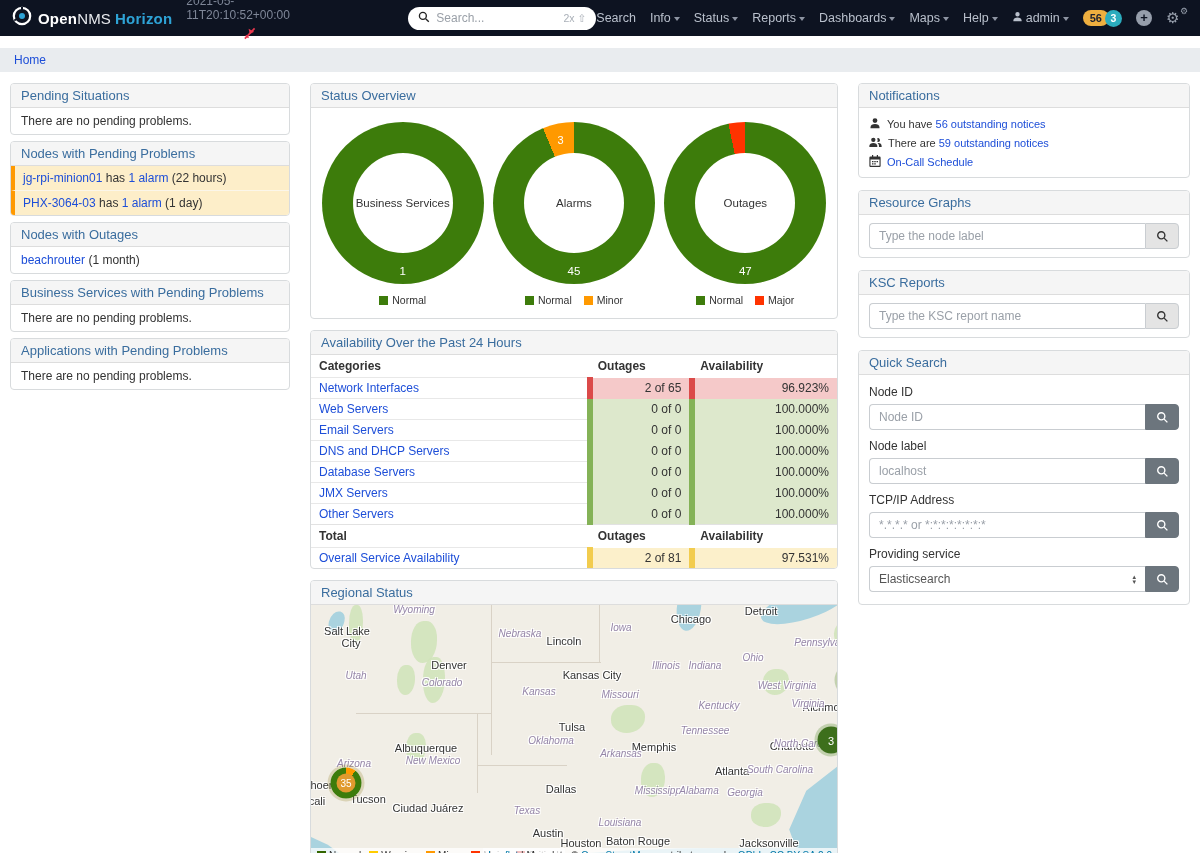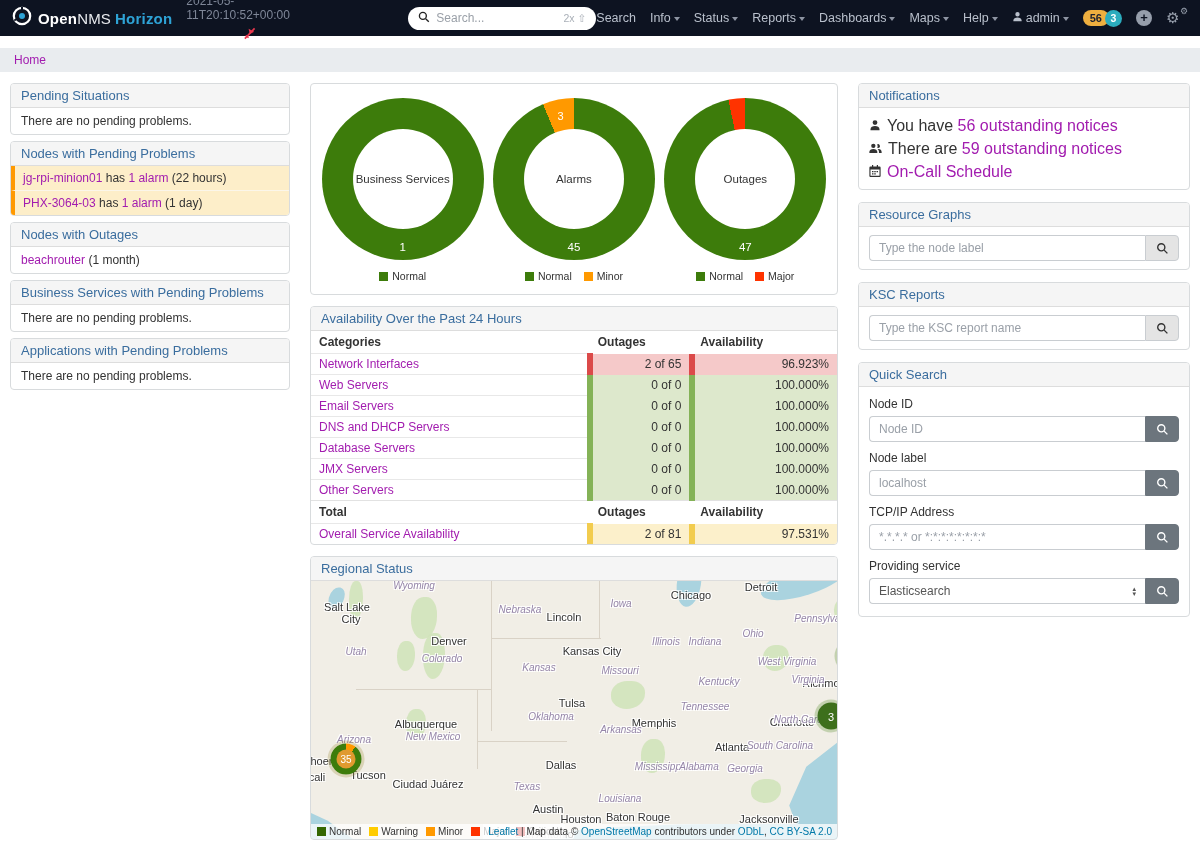--- a/index.html
+++ b/index.html
@@ -32,21 +32,21 @@
   .plus-ico { width:16px; height:16px; border-radius:50%; background:#969eab; color:#0d1321;
     display:inline-flex; align-items:center; justify-content:center; font-weight:bold; font-size:13px; cursor:pointer; }
   .plus-ico::before { content:"+"; margin-top:-1px; }
   .gears { position:relative; color:#969eab; font-size:15px; cursor:pointer; width:22px; }
   .gears::before { content:"⚙"; }
   .gears::after { content:"⚙"; position:absolute; font-size:9px; top:-3px; right:0; }
 
   
   .breadcrumb { margin-top:12px; height:24px; background:#e9ecef; display:flex; align-items:center;
     padding:0 14px; font-size:12px; }
-  a, .lnk { color:#a21caf; text-decoration:none; cursor:pointer; }
+  a, .lnk { color:#1d4ed8; text-decoration:none; cursor:pointer; }
 
   
   .content { display:flex; gap:20px; padding:11px 10px 0 10px; align-items:flex-start; }
   .col-left  { width:280px; flex:none; }
   .col-main  { flex:1; min-width:0; }
   .col-right { width:332px; flex:none; }
 
   .card { border:1px solid #d8dbdd; border-radius:4px; background:#fff; overflow:hidden; }
   .col-left  .card { margin-bottom:6px; }
   .col-main  .card { margin-bottom:11px; }
@@ -107,21 +107,21 @@
   .marker.mixed .inner { width:19px; height:19px; border-radius:50%; background:#e09a2f;
     display:flex; align-items:center; justify-content:center; font-size:10px; }
   .map-legend { position:absolute; left:0; bottom:0; background:rgba(255,255,255,.75);
     padding:2px 6px; display:flex; gap:8px; font-size:10px; align-items:center; z-index:5; }
   .map-legend .li { display:flex; gap:3px; align-items:center; }
   .map-attr { position:absolute; right:0; bottom:0; background:rgba(255,255,255,.75);
     padding:2px 5px; font-size:10px; color:#333; z-index:5; }
   .map-attr .lnk { color:#0078a8; }
 
   
-  .notif-line { display:flex; align-items:center; gap:6px; padding:2.5px 0; font-size:16px; color:#333; }
+  .notif-line { display:flex; align-items:center; gap:6px; padding:2.5px 0; font-size:11px; color:#333; }
   .notif-line svg { flex:none; }
   .input-group { display:flex; }
   .input-group input, .sel { flex:1; height:26px; border:1px solid #c9cdd1; border-right:none;
     border-radius:4px 0 0 4px; padding:0 9px; font-size:12px; color:#555; min-width:0; background:#fff;
     font-family:"Liberation Sans", sans-serif; outline:none; }
   .input-group input::placeholder { color:#9aa0a8; }
   .sel { display:flex; align-items:center; justify-content:space-between; cursor:pointer; }
   .updn { display:flex; flex-direction:column; line-height:5px; font-size:7px; color:#555; }
   .btn-search { width:34px; height:26px; border:1px solid #c9cdd1; border-radius:0 4px 4px 0;
     display:flex; align-items:center; justify-content:center; cursor:pointer; }
@@ -242,20 +242,21 @@
       <div class="card-body">There are no pending problems.</div>
     </div>
     <div class="card">
       <div class="card-header">Applications with Pending Problems</div>
       <div class="card-body">There are no pending problems.</div>
     </div>
   </div>
 
   <div class="col-main">
     <div class="card">
+      <div class="card-header">Status Overview</div>
       <div class="donut-row" id="donut-row">
           <div class="donut-wrap">
             <div class="donut" style="background: conic-gradient(rgb(61, 124, 11) 0deg, rgb(61, 124, 11) 360deg);">
               <div class="donut-hole">
                 <div class="donut-center">Business Services</div>
               </div>
               <div class="donut-value">1</div>
             </div>
             <div class="donut-legend">
               <span class="li">

